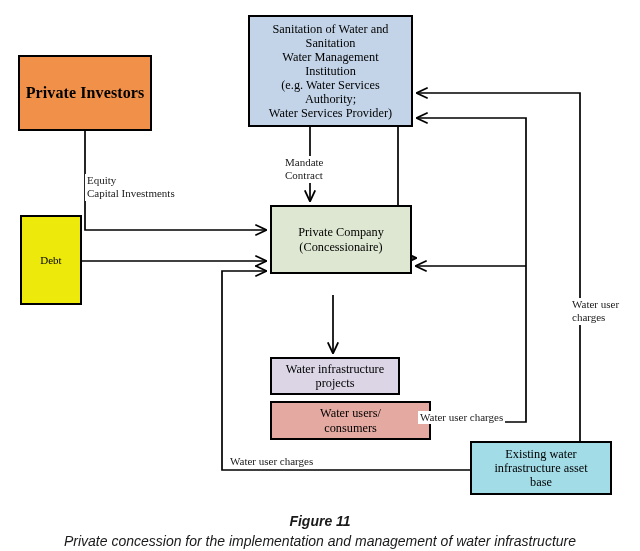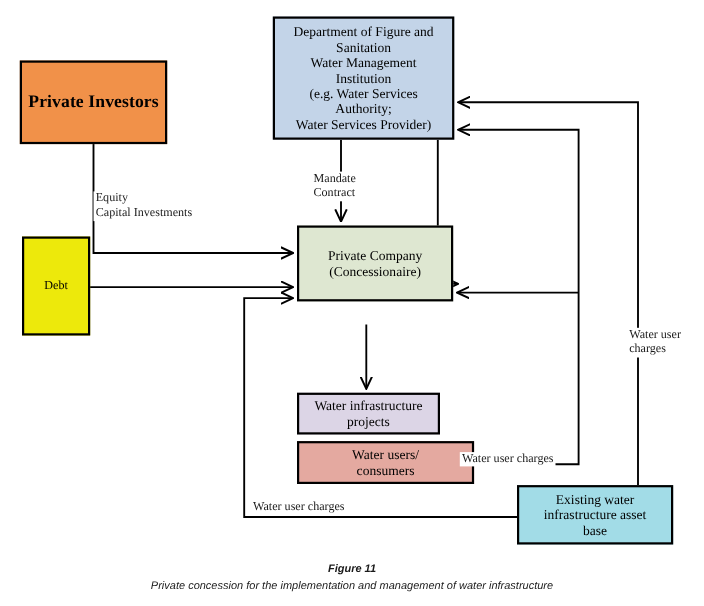--- a/index.html
+++ b/index.html
@@ -95,21 +95,21 @@
   #label-charges-bottom { left: 228px; top: 455px; }
 
   #caption {
     position: absolute;
     left: 0;
     top: 511px;
     width: 640px;
     text-align: center;
     font-family: "Liberation Sans", "DejaVu Sans", sans-serif;
     font-style: italic;
-    font-size: 10px;
+    font-size: 14px;
     line-height: 1.45;
     color: #1a1a1a;
     z-index: 6;
   }
   #caption-title { font-weight: bold; display: block; }
   #caption-text { display: block; }
 </style>
 </head>
 <body>
 
@@ -147,21 +147,21 @@
   <div class="node" id="node-private-investors">
     <span>Private Investors</span>
   </div>
 
   <div class="node" id="node-debt">
     <span>Debt</span>
   </div>
 
   <div class="node" id="node-department">
     <span>
-      <span>Department of Figure and</span>
+      <span>Sanitation of Water and</span>
       <span>Sanitation</span>
       <span>Water Management  Institution</span>
       <span>(e.g. Water Services</span>
       <span>Authority;</span>
       <span>Water Services Provider)</span>
     </span>
   </div>
 
   <div class="node" id="node-private-company">
     <span>

